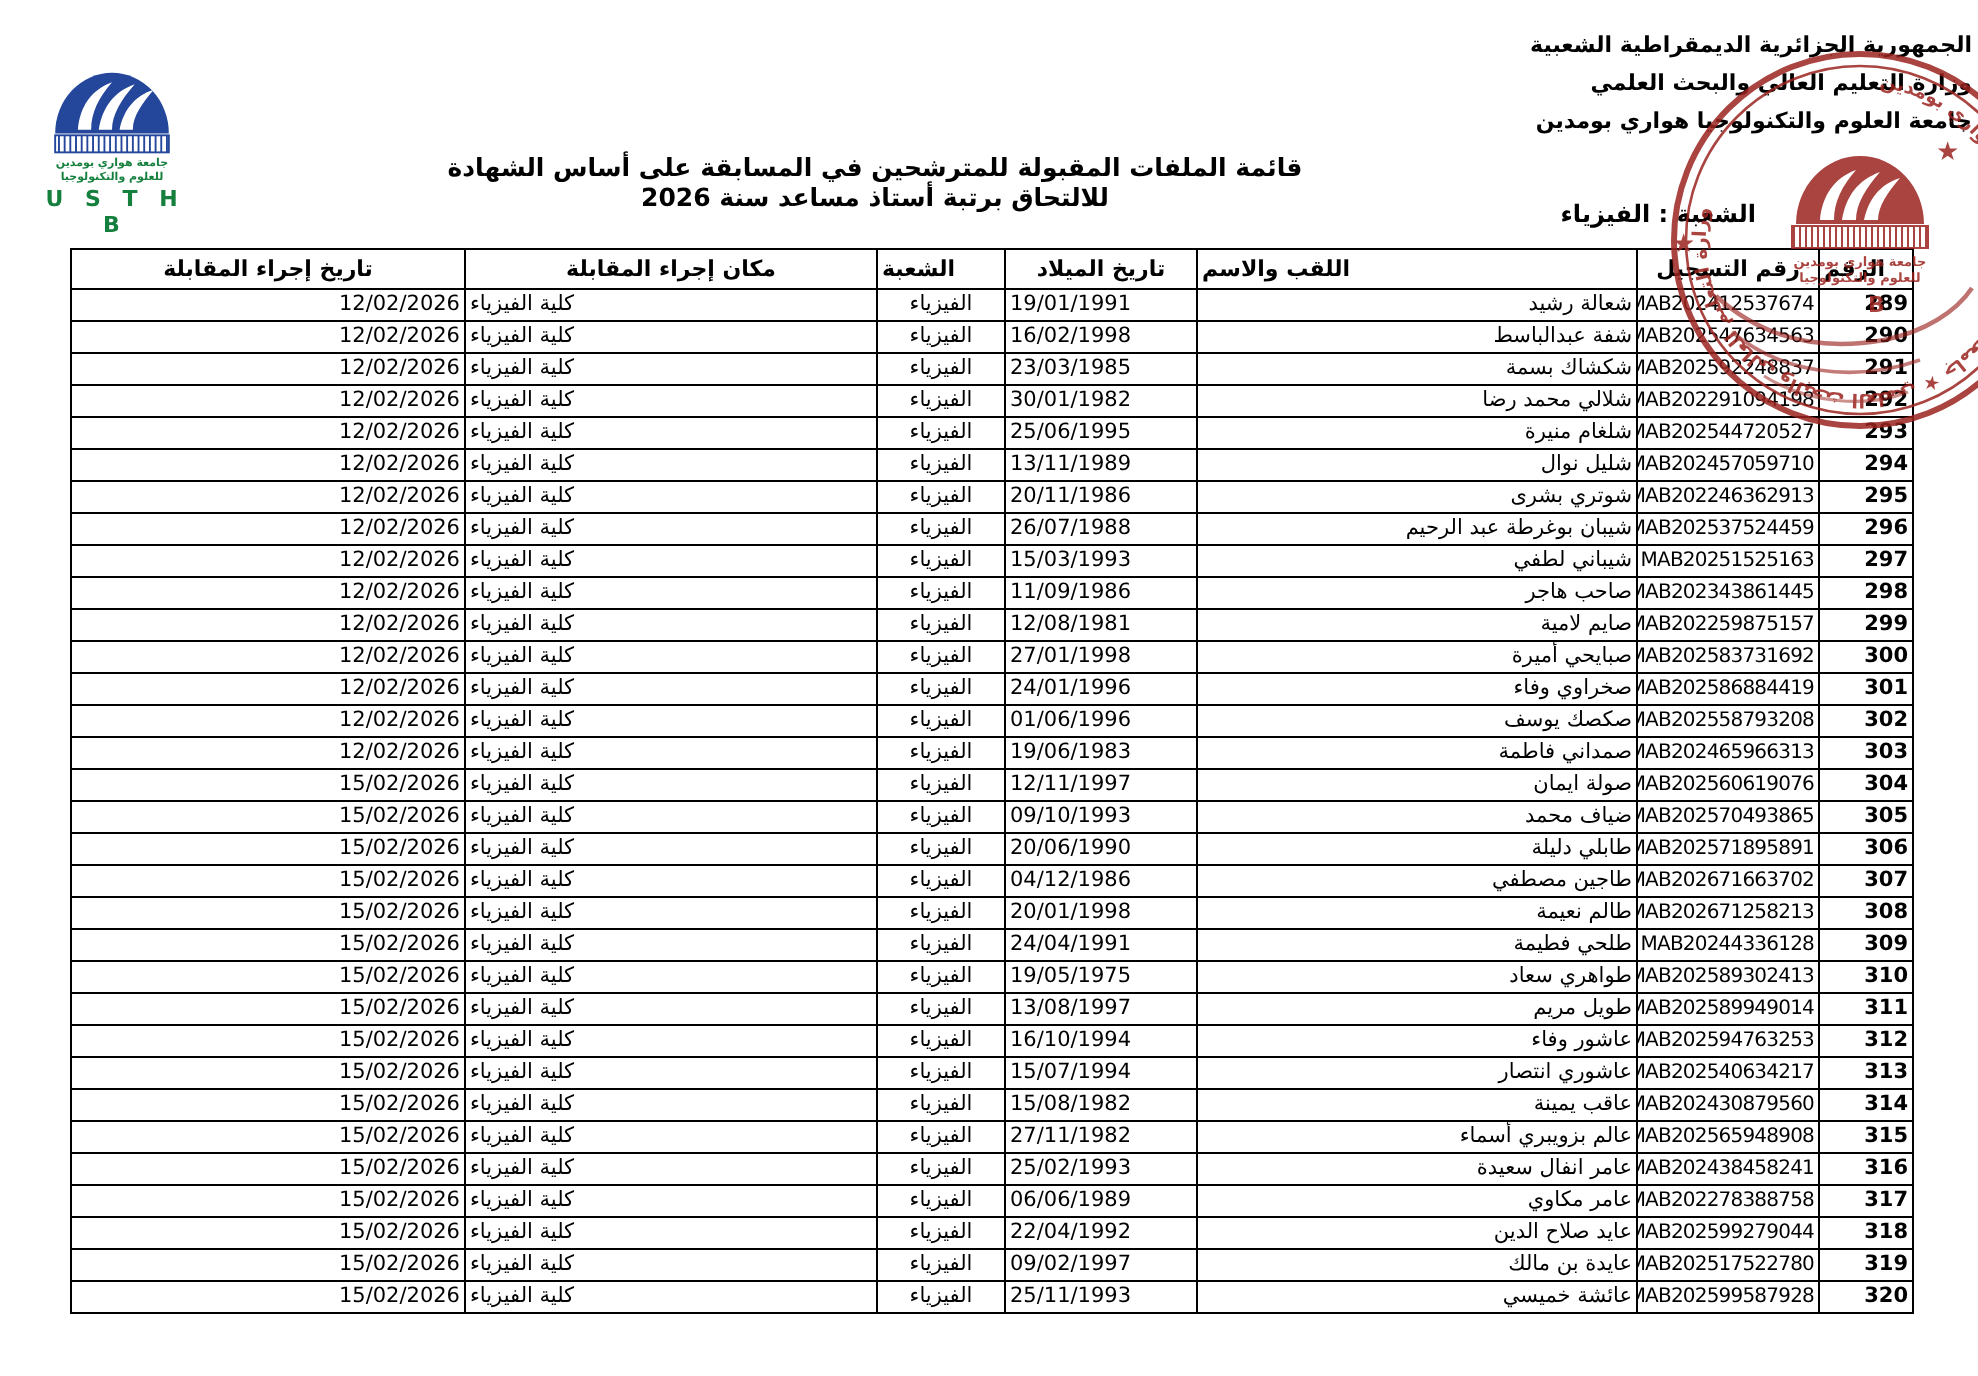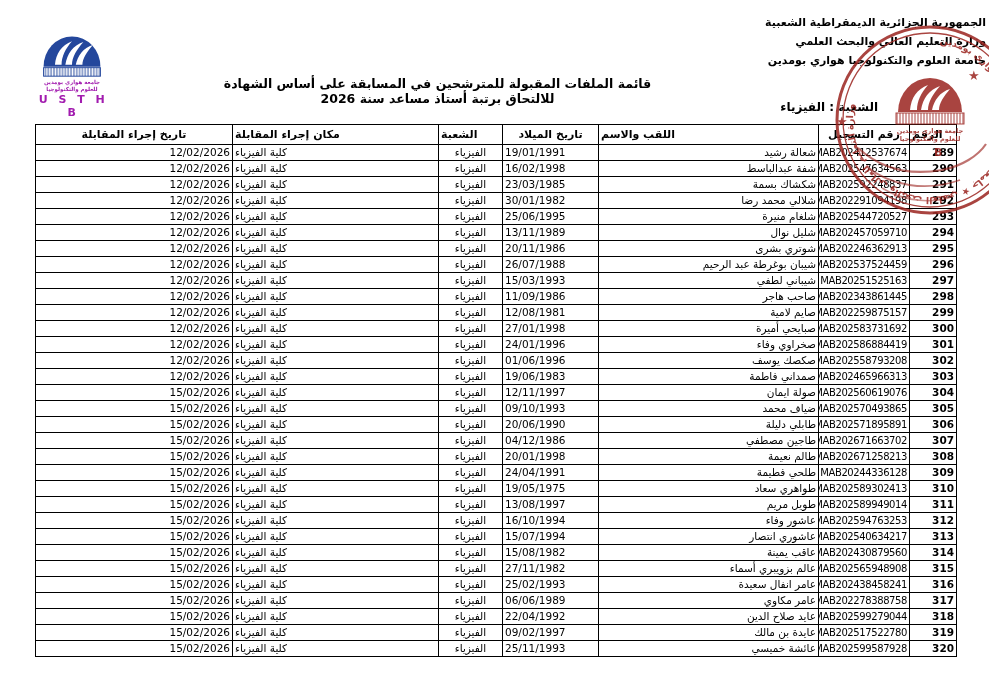--- a/index.html
+++ b/index.html
@@ -4,40 +4,40 @@
 <style>
   html,body{margin:0;padding:0;background:#888;}
   .page{
     position:relative;width:989px;height:688px;background:#ffffff;
     font-family:"DejaVu Sans",sans-serif;color:#000;overflow:hidden;margin:0 auto;
   }
   
   .gov-header{position:absolute;top:13px;right:3px;text-align:right;direction:rtl;
     font-weight:bold;font-size:11px;line-height:19px;}
   
-  .logo{position:absolute;left:32px;top:26px;width:80px;text-align:center;color:#a21caf;}
+  .logo{position:absolute;left:16px;top:26px;width:80px;text-align:center;color:#15803d;}
   .logo svg{display:block;margin:0 auto;}
   .logo-ar{font-size:5.5px;line-height:6.5px;font-weight:bold;direction:rtl;}
   .logo-acronym{font-size:11px;font-weight:bold;letter-spacing:3.5px;padding-left:3px;margin-top:1px;}
   
   .doc-title{position:absolute;top:76px;left:205px;width:465px;text-align:center;
     font-weight:bold;font-size:12.5px;direction:rtl;}
   .branch-label{position:absolute;top:100px;right:111px;font-weight:bold;font-size:12px;direction:rtl;}
   
   .roster{position:absolute;top:124px;left:35px;width:921px;border-collapse:collapse;
     table-layout:fixed;direction:rtl;font-size:10.5px;border:1.5px solid #000;}
   .roster th,.roster td{border:1px solid #000;padding:0 2px;height:15px;line-height:15px;
     overflow:hidden;white-space:nowrap;}
   .roster thead th{height:19px;line-height:19px;font-size:11px;font-weight:bold;}
   .h-num{text-align:left;margin-top:32px;}
   .h-reg{text-align:center;}
   .h-name{text-align:left;}
   .h-dob{text-align:center;}
   .h-branch{text-align:left;}
-  .h-place{text-align:left;}
+  .h-place{text-align:center;}
   .h-date{text-align:center;padding-right:7px;}
   .c-num{text-align:right;padding-right:5px;font-weight:bold;}
   .c-reg{text-align:left;font-size:10px;letter-spacing:-0.4px;}
   .c-name{text-align:right;}
   .c-dob{text-align:left;}
   .c-branch{text-align:center;}
   .c-place{text-align:left;}
   .c-date{text-align:right;padding-right:7px;}
   
   .footer{position:absolute;top:658px;left:0;width:100%;text-align:center;font-size:10.5px;}

